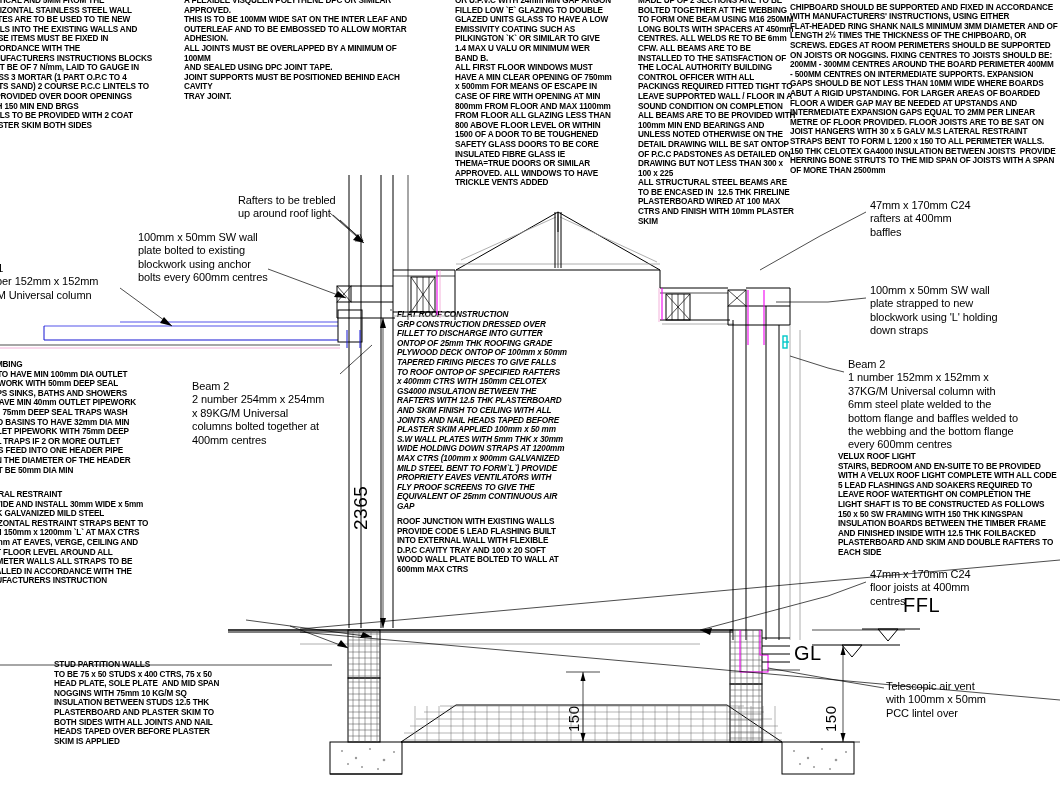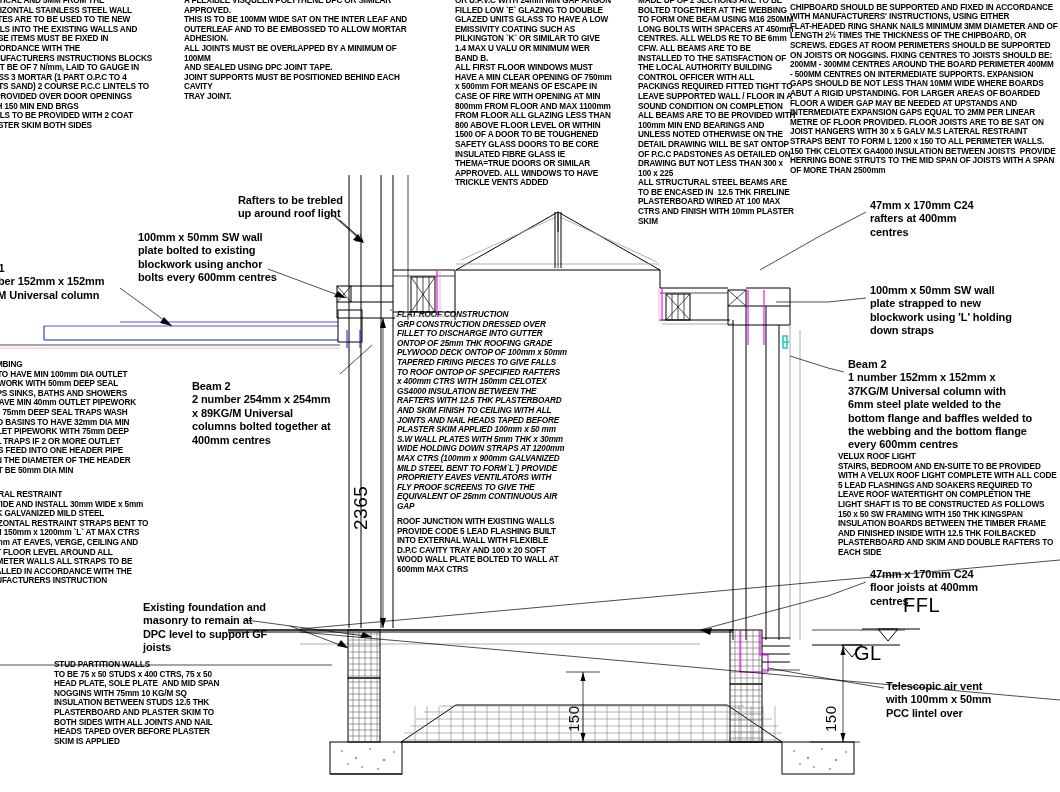--- a/index.html
+++ b/index.html
@@ -17,21 +17,21 @@
     letter-spacing:-0.15px;
     white-space:pre-wrap;
     font-weight:700;
     font-family:"Liberation Sans","DejaVu Sans",sans-serif;
   }
   .note{
     position:absolute;
     font-size:11px;
     line-height:13.4px;
     white-space:pre-wrap;
-    font-weight:700;
+    font-weight:400;
     letter-spacing:-0.1px;
   }
   .dimlabel{
     position:absolute;
     font-size:19px;
     font-weight:400;
     letter-spacing:0.5px;
     transform-origin:0 0;
   }
   .leveltag{position:absolute;font-size:20px;letter-spacing:0.5px;}
@@ -229,28 +229,24 @@
   <div class="note" style="left:-34px;top:262px;width:190px;">Beam 1
 1 number 152mm x 152mm
 37KG/M Universal column</div>
 
   <div class="note" style="left:192px;top:380px;width:150px;">Beam 2
 2 number 254mm x 254mm
 x 89KG/M Universal
 columns bolted together at
 400mm centres</div>
 
-  <div class="note" style="left:143px;top:601px;width:150px;">Existing foundation and
-masonry to remain at
-DPC level to support GF
-joists</div>
 
   <div class="note" style="left:870px;top:199px;width:160px;">47mm x 170mm C24
 rafters at 400mm
-centres</div>
+baffles</div>
 
   <div class="note" style="left:870px;top:284px;width:175px;">100mm x 50mm SW wall
 plate strapped to new
 blockwork using 'L' holding
 down straps</div>
 
   <div class="note" style="left:848px;top:358px;width:210px;">Beam 2
 1 number 152mm x 152mm x
 37KG/M Universal column with
 6mm steel plate welded to the
@@ -267,21 +263,21 @@
 PCC lintel over</div>
 
   <div class="dimlabel" style="left:350px;top:530px;transform:rotate(-90deg);">2365</div>
 
   <div class="small-dim" style="left:565px;top:732px;transform:rotate(-90deg);transform-origin:0 0;">150</div>
 
   <div class="small-dim" style="left:822px;top:732px;transform:rotate(-90deg);transform-origin:0 0;">150</div>
 
   <div class="leveltag" style="left:903px;top:594px;">FFL</div>
 
-  <div class="leveltag" style="left:854px;top:642px;">GL</div>
+  <div class="leveltag" style="left:794px;top:642px;">GL</div>
 
   <svg width="1060" height="792">
 
     <g>
       <line class="ln med" x1="349" y1="175" x2="349" y2="628"></line>
       <line class="ln med" x1="361" y1="175" x2="361" y2="628"></line>
       <line class="ln med" x1="381" y1="175" x2="381" y2="628"></line>
       <line class="ln med" x1="393" y1="175" x2="393" y2="628"></line>
       <line class="ln thin" x1="408" y1="175" x2="408" y2="320"></line>
     </g>

